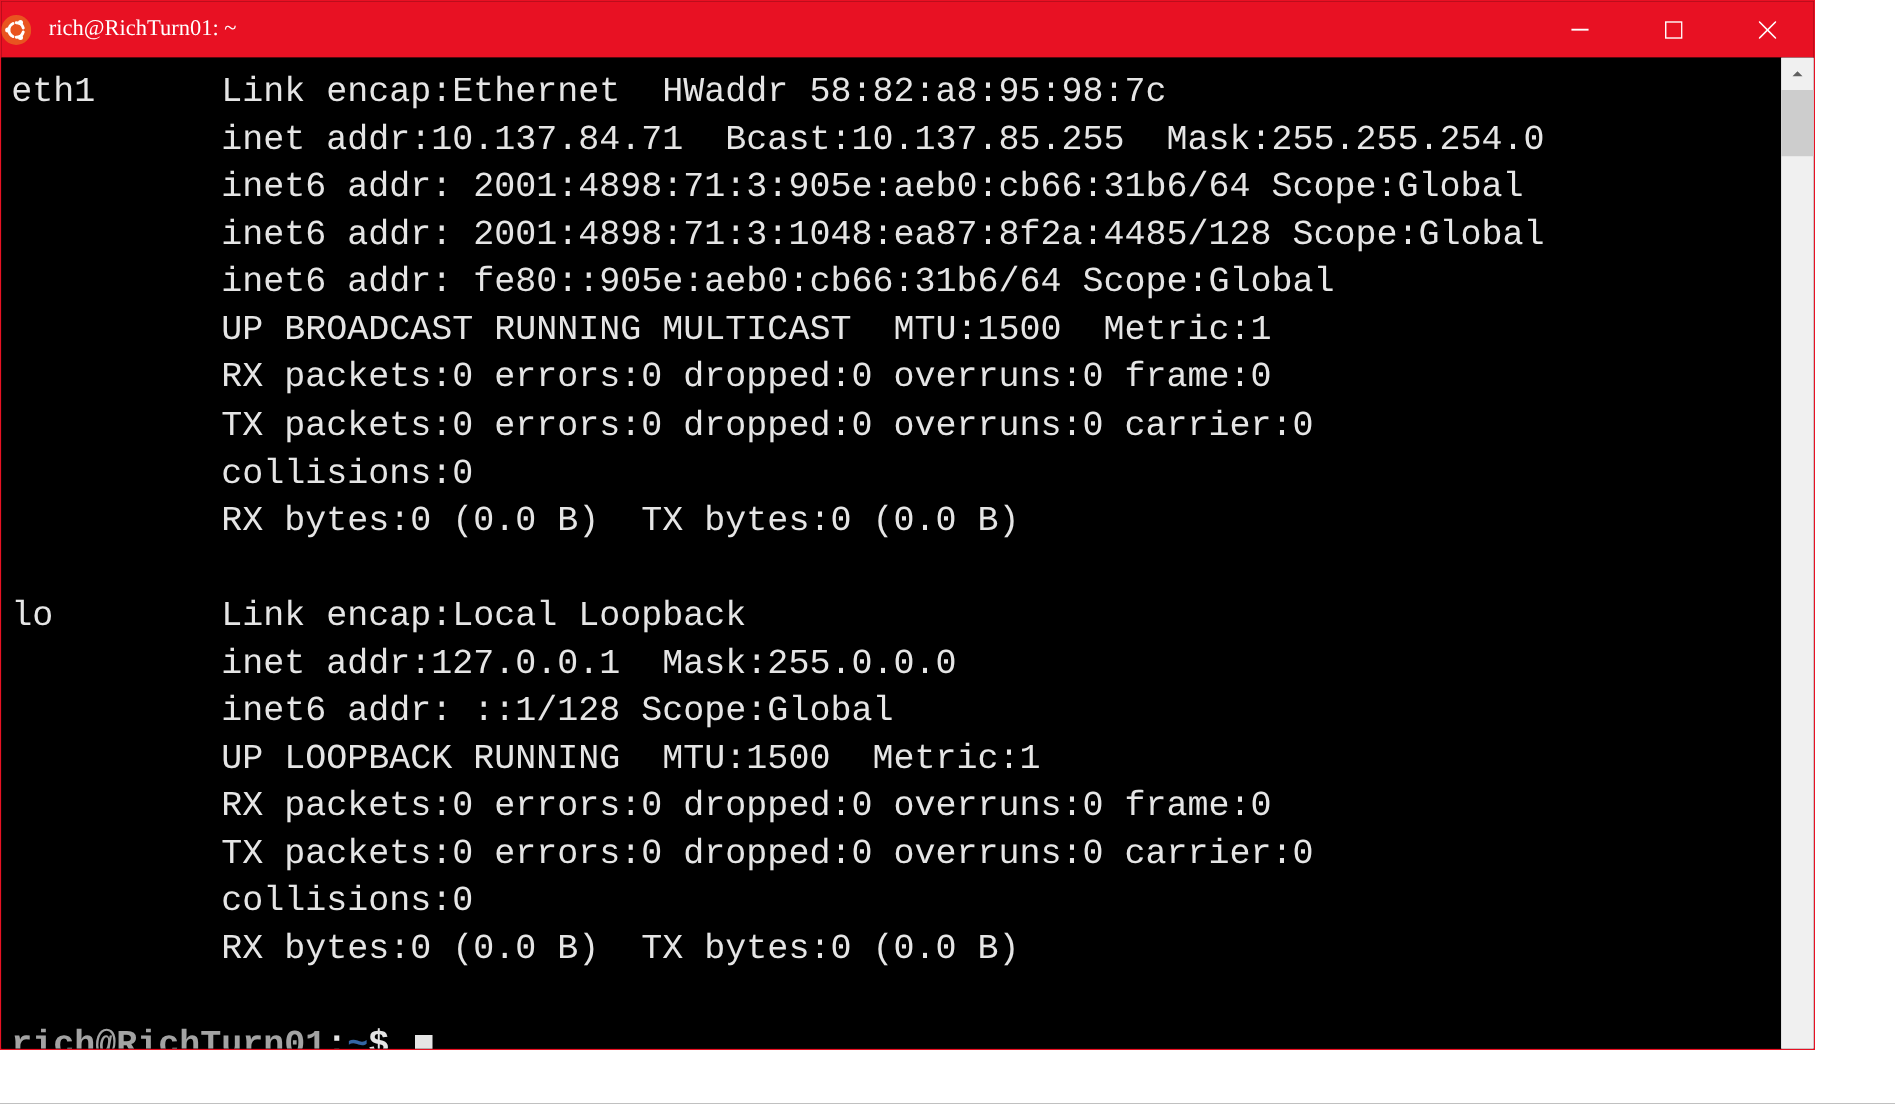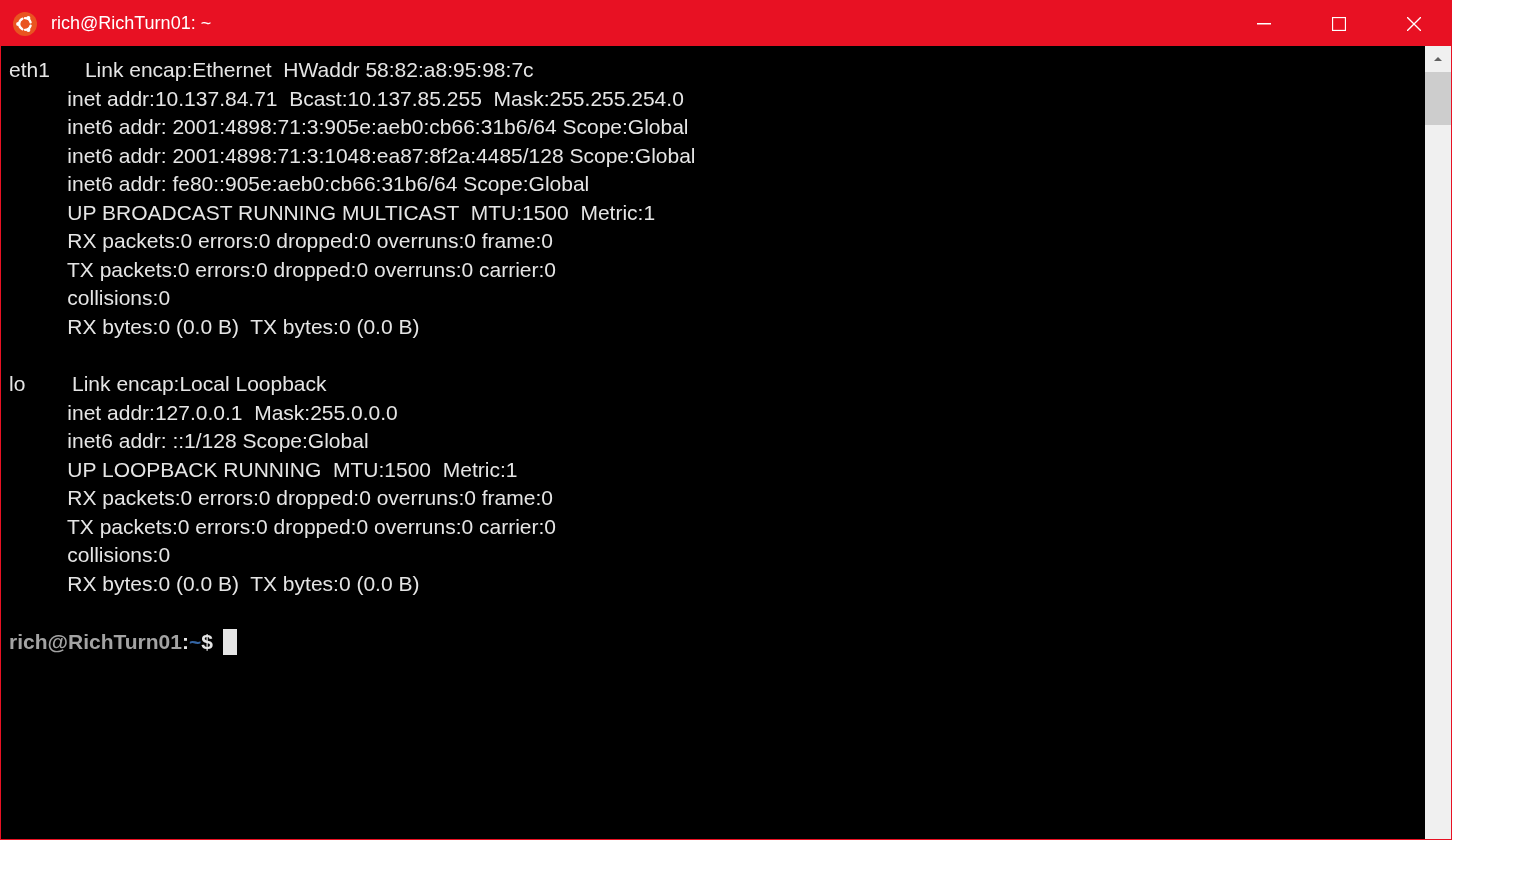--- a/index.html
+++ b/index.html
@@ -26,23 +26,23 @@
     .titlebar {
       height: 45px;
       background: #e81123;
       display: flex;
       align-items: center;
       color: #fff;
       flex-shrink: 0;
     }
     .titlebar-left {
       display: flex;
-      align-items: center;
-      padding-left: 12px;
+      align-items: flex-start;
       flex: 1;
+      font-family: Liberation Serif, serif;
     }
     .ubuntu-icon {
       width: 24px;
       height: 24px;
       margin-right: 14px;
       position: relative;
     }
     .ubuntu-icon svg {
       width: 24px;
       height: 24px;
@@ -71,22 +71,22 @@
     }
     .terminal-body {
       flex: 1;
       display: flex;
       overflow: hidden;
     }
     .terminal-content {
       flex: 1;
       background: #000;
       color: #e5e5e5;
-      font-family: Liberation Sans, sans-serif;
-      font-size: 21px;
+      font-family: Liberation Mono, monospace;
+      font-size: 28px;
       line-height: 1.36;
       padding: 10px 8px 10px 8px;
       white-space: pre;
       overflow: hidden;
     }
     .scrollbar {
       width: 26px;
       background: #f0f0f0;
       position: relative;
       flex-shrink: 0;

